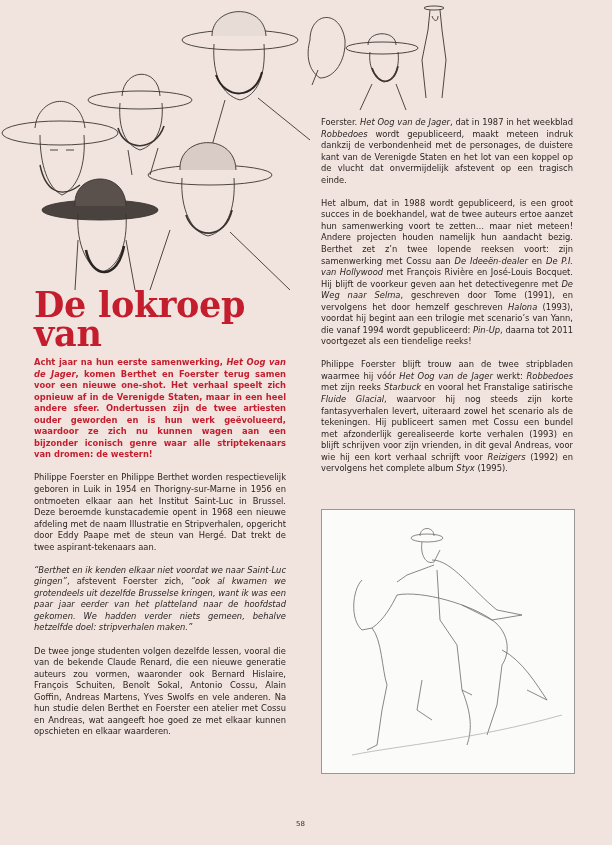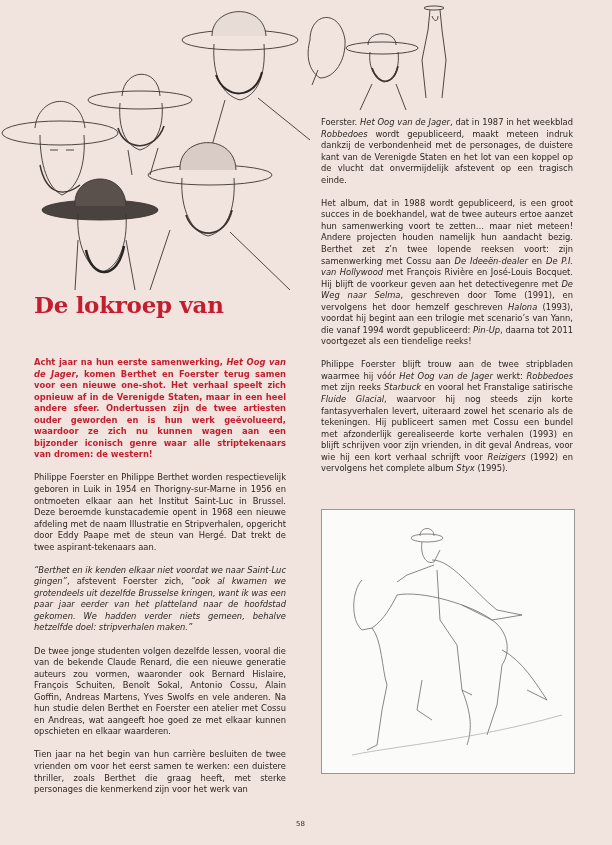--- a/index.html
+++ b/index.html
@@ -7,21 +7,21 @@
     width: 612px; height: 845px; position: relative; overflow: hidden;
     background: #f1e4df;
     font-family: "DejaVu Sans", sans-serif;
     color: #2a2422;
   }
   .sketch-area { position: absolute; left: 0; top: 0; width: 612px; height: 290px; }
   .sketch-area svg { position: absolute; left: 0; top: 0; }
   .title {
     position: absolute; left: 34px; top: 290px; width: 270px;
     font-family: "DejaVu Serif", serif; font-weight: bold;
-    color: #c41e2e; font-size: 23px; line-height: 29px;
+    color: #c41e2e; font-size: 35px; line-height: 29px;
     letter-spacing: -0.3px; margin: 0;
   }
   .col { position: absolute; font-size: 8.35px; line-height: 11.55px; text-align: justify; hyphens: manual; }
   .col p { margin: 0 0 11.5px 0; }
   .col-left { left: 34px; top: 357px; width: 252px; }
   .col-right { left: 321px; top: 117px; width: 252px; }
   .lead { color: #c41e2e; font-weight: bold; }
   i { font-style: italic; }
   .figure {
     position: absolute; left: 321px; top: 509px; width: 252px; height: 263px;
@@ -99,21 +99,20 @@
 
 <h1 class="title">
   <span>De lokroep van</span><br>
 </h1>
 
 <div class="col col-left">
   <p class="lead"><span>Acht jaar na hun eerste samenwerking, </span><i>Het Oog van de Jager</i><span>, komen Berthet en Foerster terug samen voor een nieuwe one-shot. Het verhaal speelt zich opnieuw af in de Verenigde Staten, maar in een heel andere sfeer. Ondertussen zijn de twee artiesten ouder geworden en is hun werk geëvolueerd, waardoor ze zich nu kunnen wagen aan een bijzonder iconisch genre waar alle striptekenaars van dromen: de western!</span></p>
   <p>Philippe Foerster en Philippe Berthet worden respectievelijk geboren in Luik in 1954 en Thorigny-sur-Marne in 1956 en ontmoeten elkaar aan het Institut Saint-Luc in Brussel. Deze beroemde kunstacademie opent in 1968 een nieuwe afdeling met de naam Illustratie en Stripverhalen, opgericht door Eddy Paape met de steun van Hergé. Dat trekt de twee aspirant-tekenaars aan.</p>
   <p><i>“Berthet en ik kenden elkaar niet voordat we naar Saint-Luc gingen”</i><span>, afstevent Foerster zich, </span><i>“ook al kwamen we grotendeels uit dezelfde Brusselse kringen, want ik was een paar jaar eerder van het platteland naar de hoofdstad gekomen. We hadden verder niets gemeen, behalve hetzelfde doel: stripverhalen maken.”</i></p>
   <p>De twee jonge studenten volgen dezelfde lessen, vooral die van de bekende Claude Renard, die een nieuwe generatie auteurs zou vormen, waaronder ook Bernard Hislaire, François Schuiten, Benoît Sokal, Antonio Cossu, Alain Goffin, Andreas Martens, Yves Swolfs en vele anderen. Na hun studie delen Berthet en Foerster een atelier met Cossu en Andreas, wat aangeeft hoe goed ze met elkaar kunnen opschieten en elkaar waarderen.</p>
-  <p>Tien jaar na het begin van hun carrière besluiten de twee vrienden om voor het eerst samen te werken: een duistere thriller, zoals Berthet die graag heeft, met sterke personages die kenmerkend zijn voor het werk van</p>
 </div>
 
 <div class="col col-right">
   <p><span>Foerster. </span><i>Het Oog van de Jager</i><span>, dat in 1987 in het weekblad </span><i>Robbedoes</i><span> wordt gepubliceerd, maakt meteen indruk dankzij de verbondenheid met de personages, de duistere kant van de Verenigde Staten en het lot van een koppel op de vlucht dat onvermijdelijk afstevent op een tragisch einde.</span></p>
   <p><span>Het album, dat in 1988 wordt gepubliceerd, is een groot succes in de boekhandel, wat de twee auteurs ertoe aanzet hun samenwerking voort te zetten… maar niet meteen! Andere projecten houden namelijk hun aandacht bezig. Berthet zet z’n twee lopende reeksen voort: zijn samenwerking met Cossu aan </span><i>De Ideeën-dealer</i><span> en </span><i>De P.I. van Hollywood</i><span> met François Rivière en José-Louis Bocquet. Hij blijft de voorkeur geven aan het detectivegenre met </span><i>De Weg naar Selma</i><span>, geschreven door Tome (1991), en vervolgens het door hemzelf geschreven </span><i>Halona</i><span> (1993), voordat hij begint aan een trilogie met scenario’s van Yann, die vanaf 1994 wordt gepubliceerd: </span><i>Pin-Up</i><span>, daarna tot 2011 voortgezet als een tiendelige reeks!</span></p>
   <p><span>Philippe Foerster blijft trouw aan de twee stripbladen waarmee hij vóór </span><i>Het Oog van de Jager</i><span> werkt: </span><i>Robbedoes</i><span> met zijn reeks </span><i>Starbuck</i><span> en vooral het Franstalige satirische </span><i>Fluide Glacial</i><span>, waarvoor hij nog steeds zijn korte fantasyverhalen levert, uiteraard zowel het scenario als de tekeningen. Hij publiceert samen met Cossu een bundel met afzonderlijk gerealiseerde korte verhalen (1993) en blijft schrijven voor zijn vrienden, in dit geval Andreas, voor wie hij een kort verhaal schrijft voor </span><i>Reizigers</i><span> (1992) en vervolgens het complete album </span><i>Styx</i><span> (1995).</span></p>
 </div>
 
 <div class="figure">
   <svg width="252" height="263" viewBox="0 0 252 263" fill="none" stroke="#6d6966" stroke-width="0.8">

